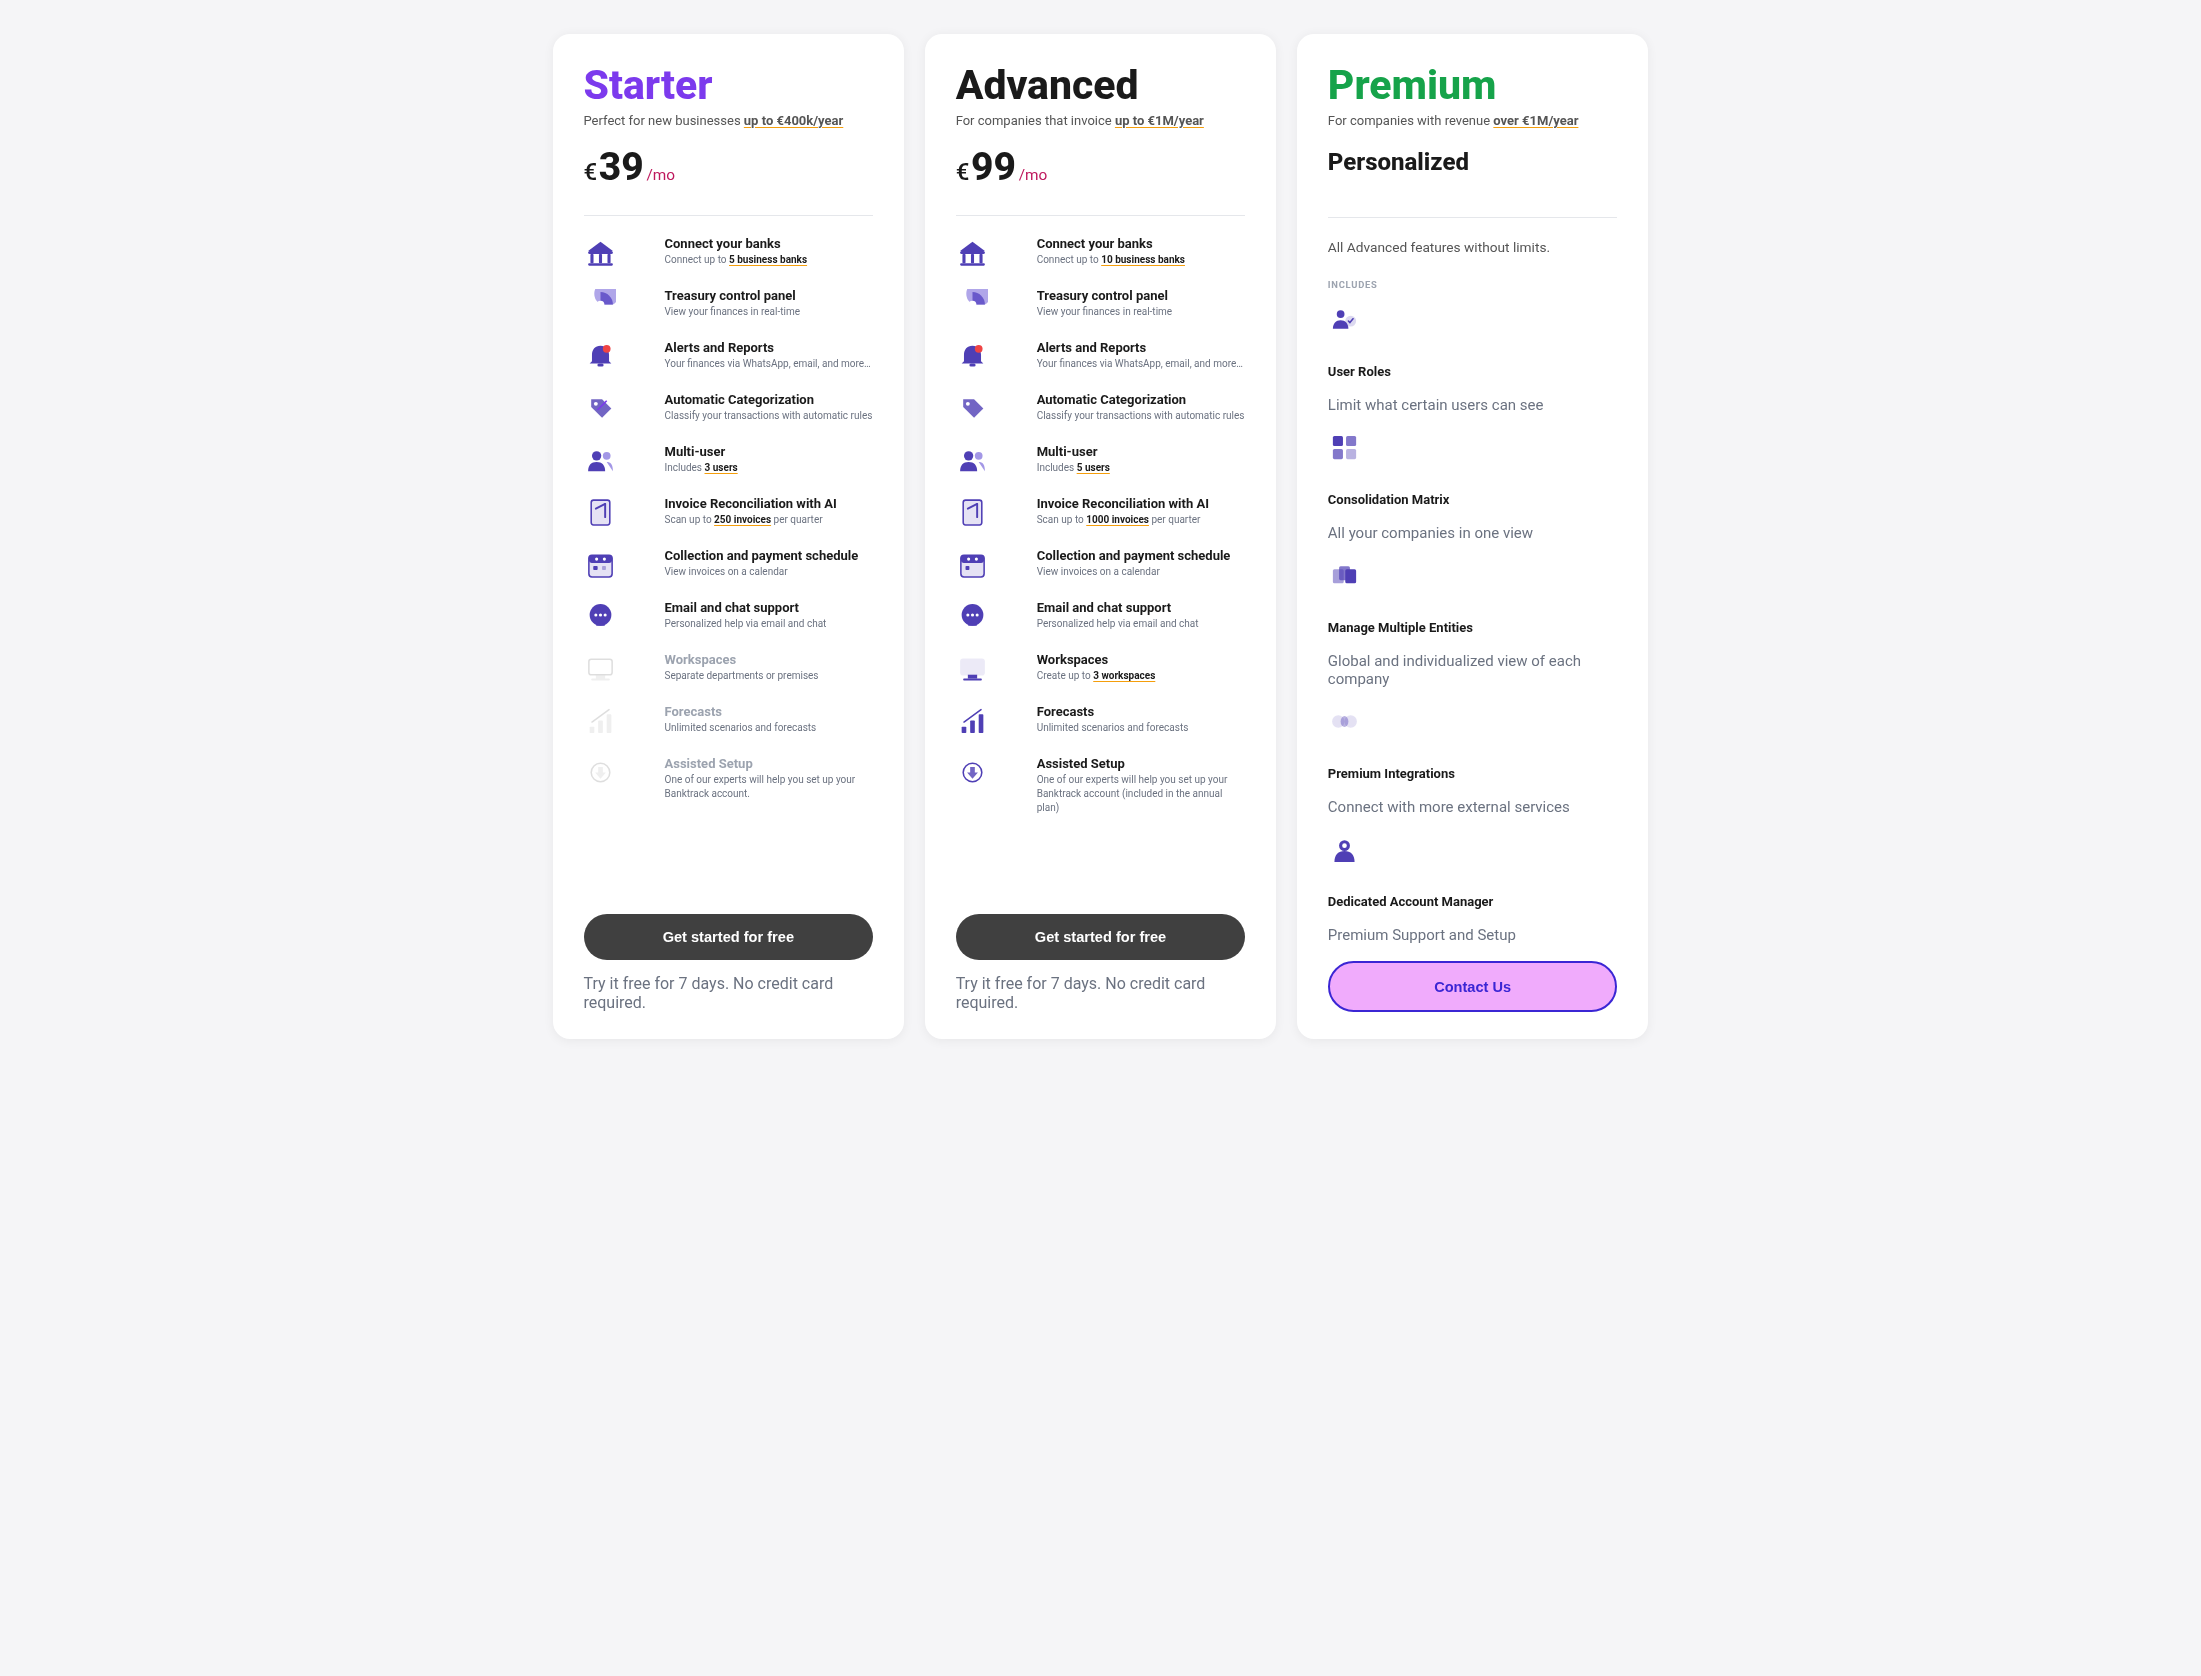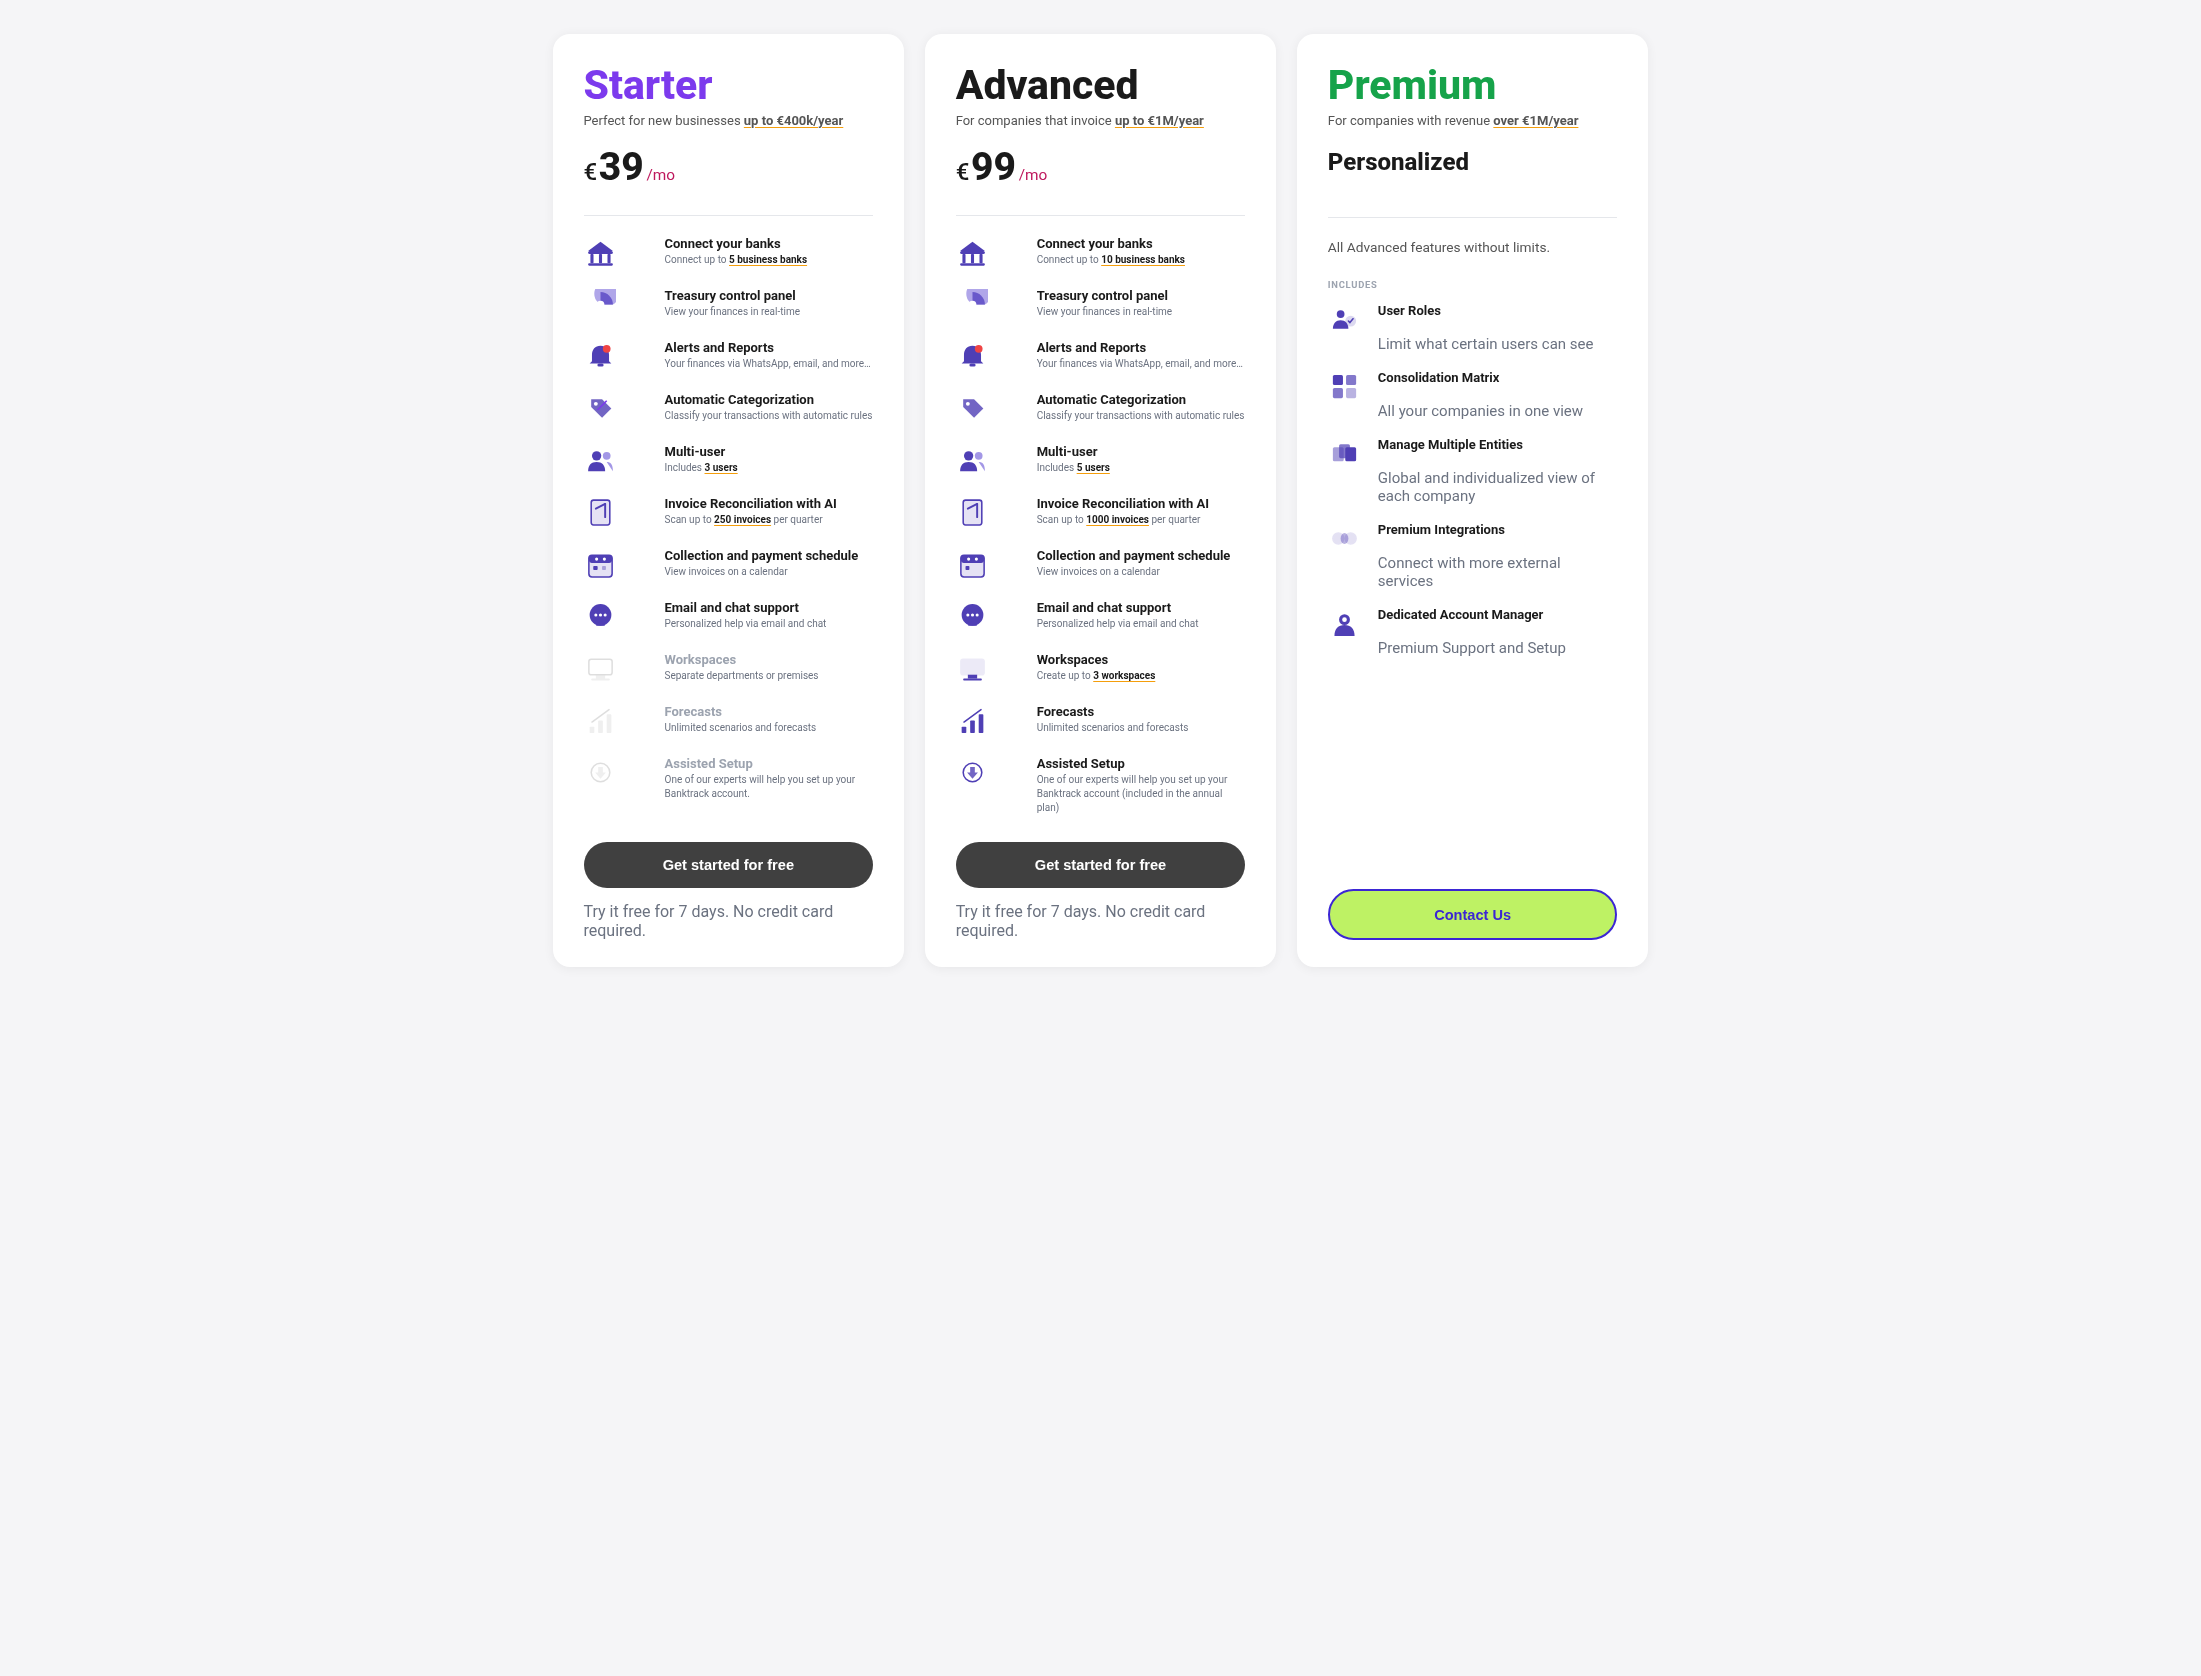--- a/index.html
+++ b/index.html
@@ -148,21 +148,21 @@
       text-align: center;
       cursor: pointer;
       border: none;
       margin-top: 27px;
     }
     .cta-primary {
       background: #404040;
       color: #fff;
     }
     .cta-outline {
-      background: #bef264;
+      background: #f0abfc;
       color: #3b26d4;
       border: 2.1px solid #3b26d4;
       margin-top: 17px;
     }
     .trial-note {
       font-size: 16px;
       color: #6b7280;
       margin-top: 13.7px;
     }
 
@@ -175,21 +175,22 @@
     
     .premium-includes {
       display: flex;
       flex-direction: column;
       gap: 17px;
       flex: 1;
     }
     .premium-feature {
       display: flex;
       align-items: flex-start;
-      gap: 17px;
+      gap: 28px;
+      flex-direction: column;
     }
     .premium-icon {
       width: 33px;
       height: 33px;
       flex-shrink: 0;
       display: flex;
       align-items: center;
       justify-content: center;
     }
     .premium-feature-name {

